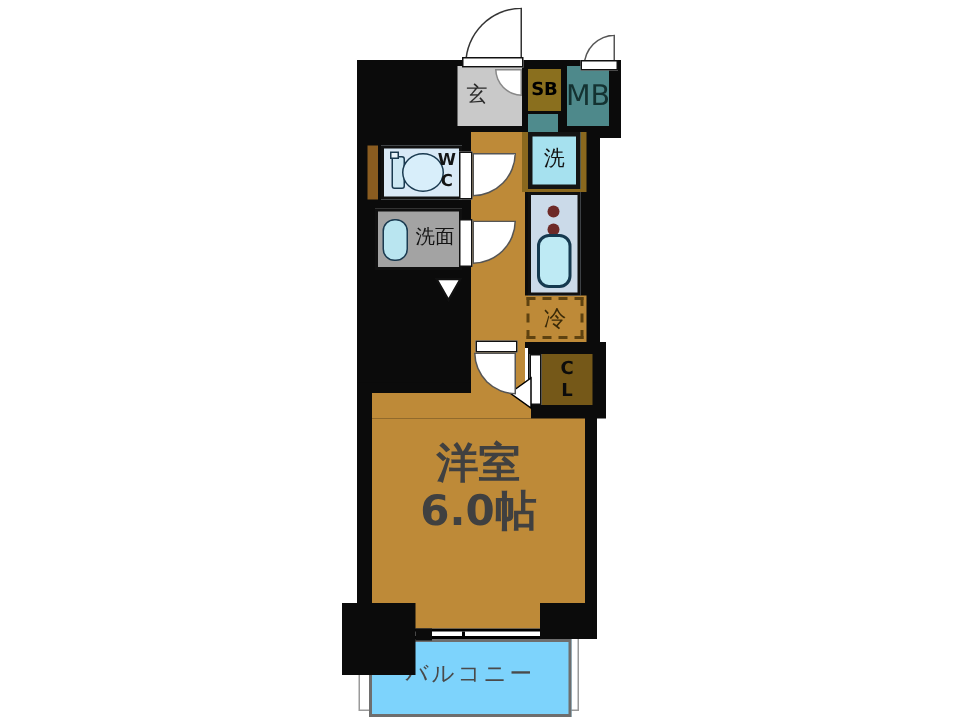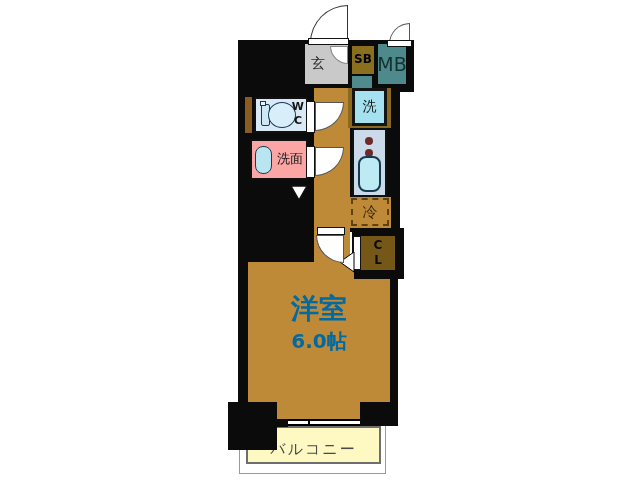--- a/index.html
+++ b/index.html
@@ -12,21 +12,21 @@
   .lbl{color:#141414;line-height:1.1;}
   .ctr{display:flex;align-items:center;justify-content:center;text-align:center;}
   svg{display:block;}
 </style>
 </head>
 <body>
 
 <div id="stage">
 
   <div class="abs" style="left:239px;top:419px;width:147px;height:55px;border:1px solid #9a9a9a;"></div>
-  <div class="abs" style="left: 246px; top: 426px; width: 135px; height: 38px; border: 2px solid rgb(110, 110, 110); background: #fef9c3;">
+  <div class="abs" style="left: 246px; top: 426px; width: 135px; height: 52px; border: 2px solid rgb(110, 110, 110); background: #7dd3fc;">
     <div class="abs lbl" style="left:0;top:13px;width:100%;text-align:center;font-size:15px;letter-spacing:2px;color:#4a4a4a;">バルコニー</div>
   </div>
 
   <div class="abs wall" style="left:238px;top:40px;width:176px;height:52px;"></div>
   <div class="abs wall" style="left:238px;top:92px;width:77px;height:173px;"></div>
   <div class="abs wall" style="left:346px;top:84px;width:54px;height:148px;"></div>
   <div class="abs wall" style="left:352px;top:228px;width:52px;height:51px;"></div>
   <div class="abs wall" style="left:238px;top:255px;width:160px;height:171px;"></div>
 
   <div class="abs" style="left: 305px; top: 44px; width: 43px; height: 40px; background: rgb(201, 201, 201);">
@@ -51,21 +51,21 @@
 
   <div class="abs" style="left: 254px; top: 97px; width: 54px; height: 36px; border: 2px solid rgb(16, 16, 16); background: rgb(217, 233, 246);">
     <div class="abs" style="left:5px;top:5px;width:9px;height:22px;background:#cde8f4;border:1.5px solid #1a3a50;border-radius:2px;"></div>
     <div class="abs" style="left:4px;top:2px;width:6px;height:5px;background:#e8f4fa;border:1px solid #1a3a50;"></div>
     <div class="abs" style="left:12px;top:3px;width:28px;height:26px;background:#d8eefa;border:1.5px solid #1a3a50;border-radius:50%;"></div>
     <div class="abs lbl" style="right:2px;top:1px;font-size:11px;font-weight:bold;line-height:14px;text-align:center;">
       <span>W</span><br><span>C</span>
     </div>
   </div>
 
-  <div class="abs" style="left: 250px; top: 139px; width: 58px; height: 41px; border: 2px solid rgb(16, 16, 16); background: #fca5a5;">
+  <div class="abs" style="left: 250px; top: 139px; width: 58px; height: 41px; border: 2px solid rgb(16, 16, 16); background: #a3a3a3;">
     <div class="abs" style="left:3px;top:5px;width:17px;height:28px;background:#b9e5f0;border:1.5px solid #1a3a50;border-radius:8px;"></div>
     <div class="abs lbl" style="left:25px;top:11px;font-size:13px;">洗面</div>
   </div>
 
   <svg class="abs" style="left:289px;top:184px;" width="20" height="18" viewBox="0 0 20 18">
     <polygon points="2,2 18,2 10,16" fill="#ffffff" stroke="#111" stroke-width="1.5"></polygon>
   </svg>
 
   <div class="abs ctr" style="left: 352px; top: 88px; width: 35px; height: 38px; border: 3px solid rgb(20, 20, 20); background: rgb(166, 225, 239);">
     <span class="lbl" style="font-size:14px;">洗</span>
@@ -99,23 +99,23 @@
 
   <div class="abs arc" style="left:315px;top:102px;width:29px;height:29px;border-radius:0 0 100% 0;"></div>
   <div class="abs leaf" style="left:306px;top:101px;width:9px;height:32px;border-width:1px;"></div>
 
   <div class="abs arc" style="left:315px;top:147px;width:29px;height:29px;border-radius:0 0 100% 0;"></div>
   <div class="abs leaf" style="left:306px;top:146px;width:9px;height:32px;border-width:1px;"></div>
 
   <div class="abs arc" style="left:316px;top:235px;width:28px;height:28px;border-radius:0 0 0 100%;"></div>
   <div class="abs leaf" style="left:317px;top:227px;width:28px;height:8px;border-width:1px;"></div>
 
-  <div class="abs" style="left:248px;top:292px;width:142px;text-align:center;color:#0369a1;">
+  <div class="abs" style="left:248px;top:292px;width:142px;text-align:center;color:#404040;">
     <div style="font-size:28px;font-weight:bold;line-height:34px;">洋室</div>
-    <div style="font-size:20px;font-weight:bold;line-height:30px;">6.0帖</div>
+    <div style="font-size:28px;font-weight:bold;line-height:30px;">6.0帖</div>
   </div>
 
   <div class="abs" style="left:258px;top:419px;width:102px;height:7px;background:#fff;border-top:2px solid #000;border-bottom:2px solid #000;">
     <div class="abs" style="left:50px;top:0;width:2px;height:3px;background:#000;"></div>
   </div>
   <div class="abs wall" style="left:277px;top:419px;width:11px;height:8px;"></div>
   <div class="abs wall" style="left:228px;top:402px;width:49px;height:48px;"></div>
   <div class="abs wall" style="left:360px;top:402px;width:35px;height:24px;"></div>
 
 </div>

